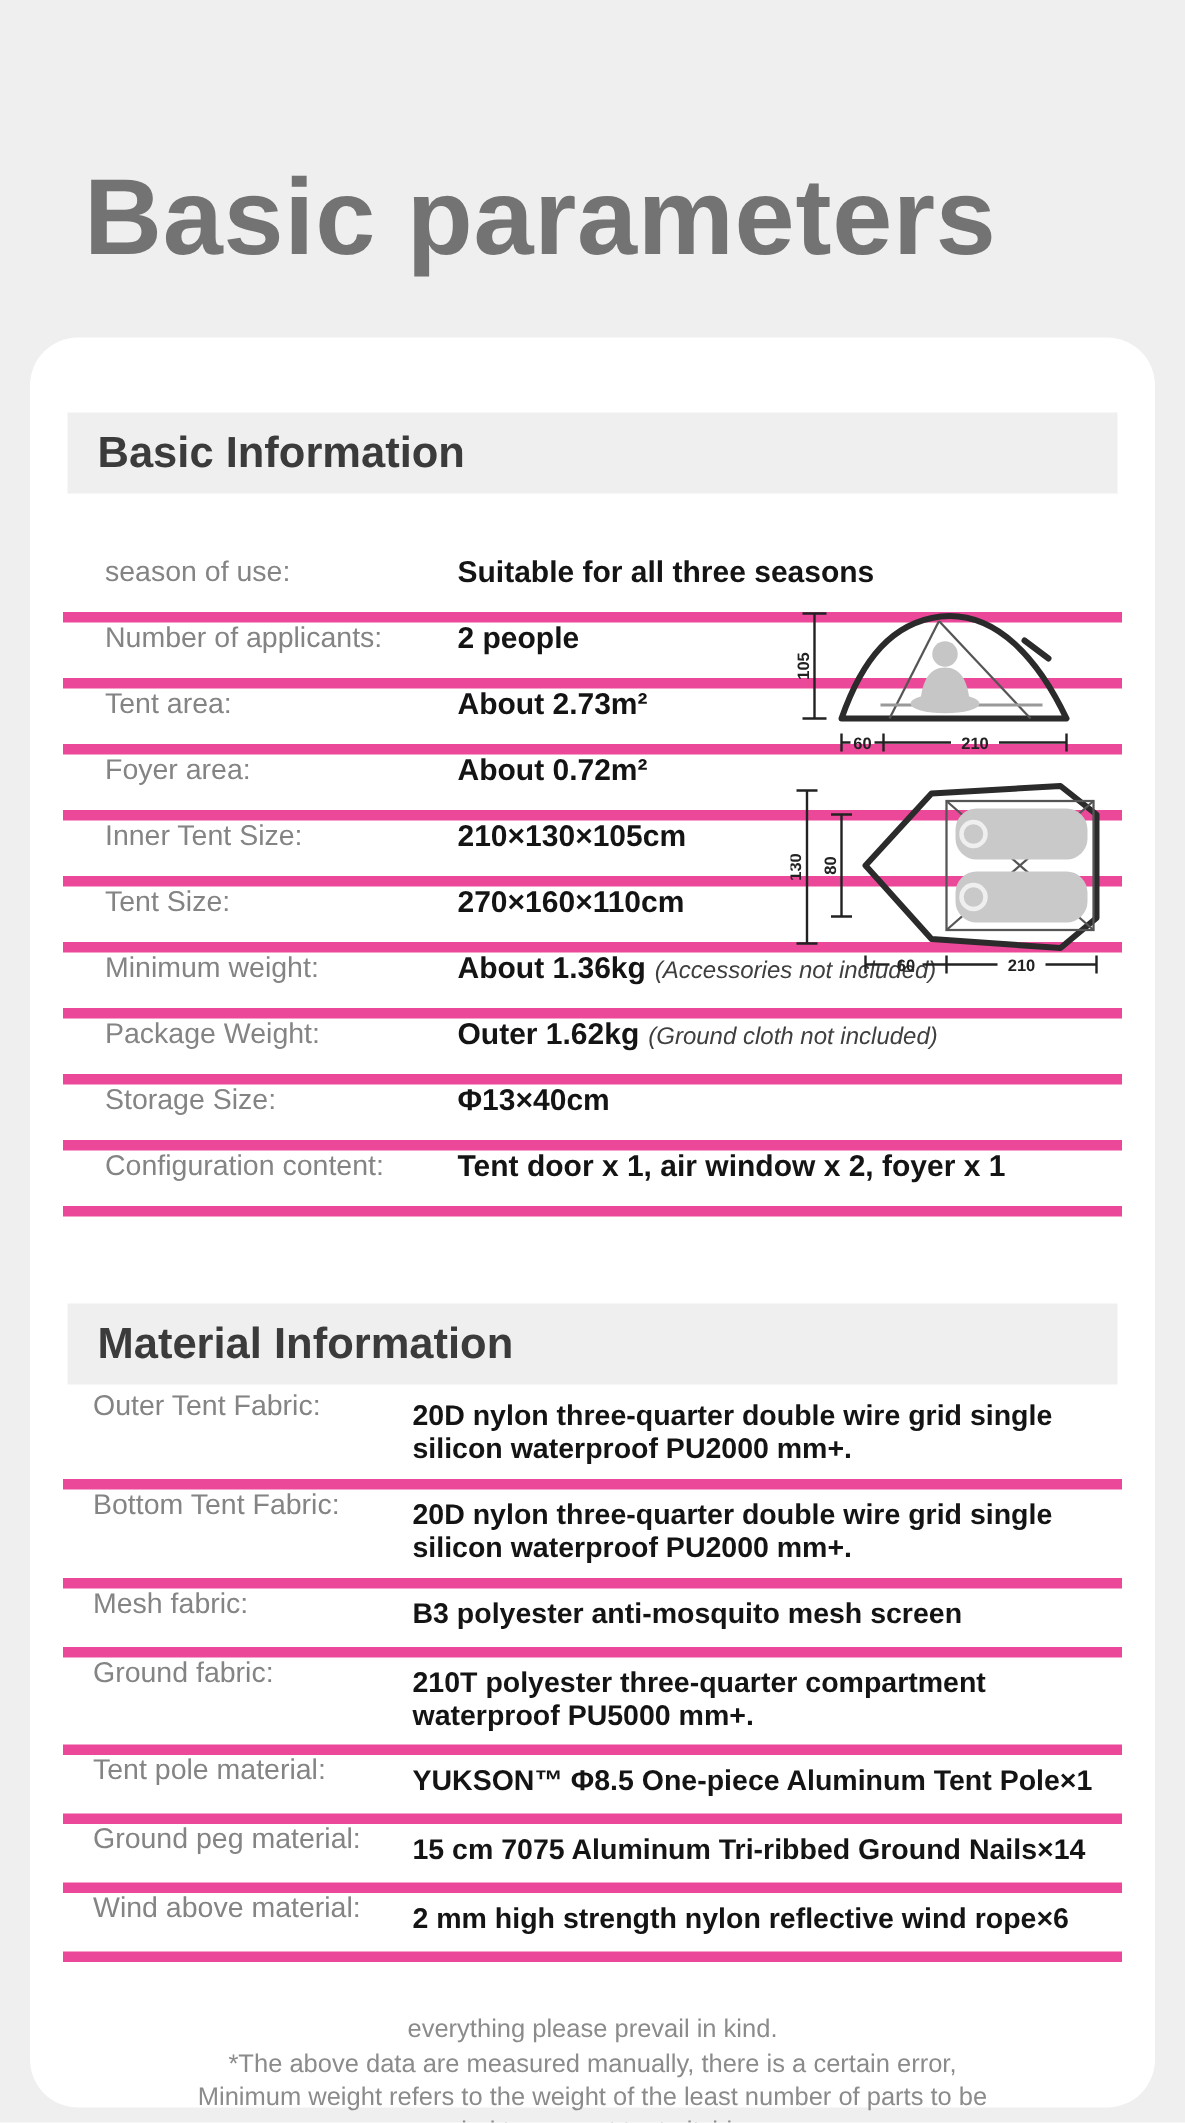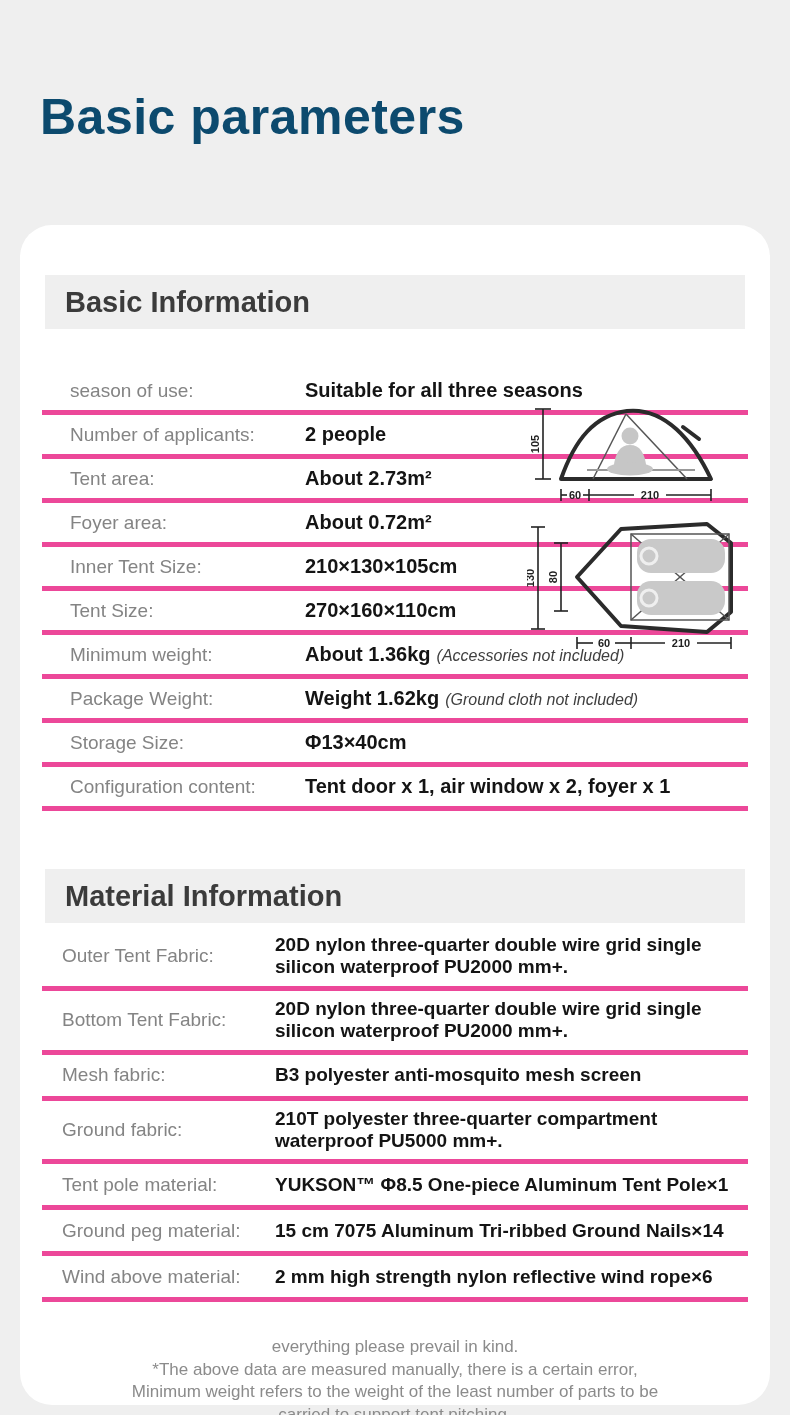--- a/index.html
+++ b/index.html
@@ -4,39 +4,39 @@
 <style>
   html,body{margin:0;padding:0;}
   body{
     width:790px;height:1415px;position:relative;
     background:#efefef;
     font-family:"Liberation Sans",sans-serif;
     color:#3b3b3b;
     overflow:hidden;
   }
   .page-title{
-    position:absolute;left:40px;top:88px;margin:0;
-    font-size:50px;font-weight:800;letter-spacing:0.5px;color:#0c4a6e;
+    position:absolute;left:40px;top:88px;margin:16px;
+    font-size:72px;font-weight:800;letter-spacing:0.5px;color:#737373;
   }
   .card{
     position:absolute;left:20px;top:225px;width:750px;height:1180px;
     background:#ffffff;border-radius:32px;
   }
   .section-header{
     margin:0 25px;height:54px;background:#efefef;border-radius:0;
     display:flex;align-items:center;padding-left:20px;box-sizing:border-box;
     font-size:29px;font-weight:700;color:#3b3b3b;
   }
   .section-header.first{margin-top:50px;}
   .section-header.second{margin-top:58px;}
   .spec-table{position:relative;margin:42px 22px 0 22px;}
   .spec-table.material{margin-top:4px;}
   .row{
-    display:flex;align-items:center;min-height:44px;
-    border-bottom:5px solid #ec4899;box-sizing:border-box;
+    display:flex;min-height:44px;
+    border-bottom:7px solid #ec4899;box-sizing:border-box;
   }
   .basic .row{padding-left:28px;}
   .material .row{padding-left:20px;min-height:46px;}
   .label{
     flex:0 0 auto;font-size:19px;color:#848484;font-weight:400;
   }
   .basic .label{width:235px;}
   .material .label{width:213px;}
   .value{
     font-size:20px;color:#141414;font-weight:600;line-height:1.18;
@@ -93,21 +93,21 @@
     <div class="row">
       <span class="label">Tent Size:</span>
       <span class="value">270×160×110cm</span>
     </div>
     <div class="row">
       <span class="label">Minimum weight:</span>
       <span class="value"><span>About 1.36kg</span><span class="note">(Accessories not included)</span></span>
     </div>
     <div class="row">
       <span class="label">Package Weight:</span>
-      <span class="value"><span>Weight 1.62kg</span><span class="note">(Ground cloth not included)</span></span>
+      <span class="value"><span>Outer 1.62kg</span><span class="note">(Ground cloth not included)</span></span>
     </div>
     <div class="row">
       <span class="label">Storage Size:</span>
       <span class="value">Φ13×40cm</span>
     </div>
     <div class="row">
       <span class="label">Configuration content:</span>
       <span class="value">Tent door x 1, air window x 2, foyer x 1</span>
     </div>
 

